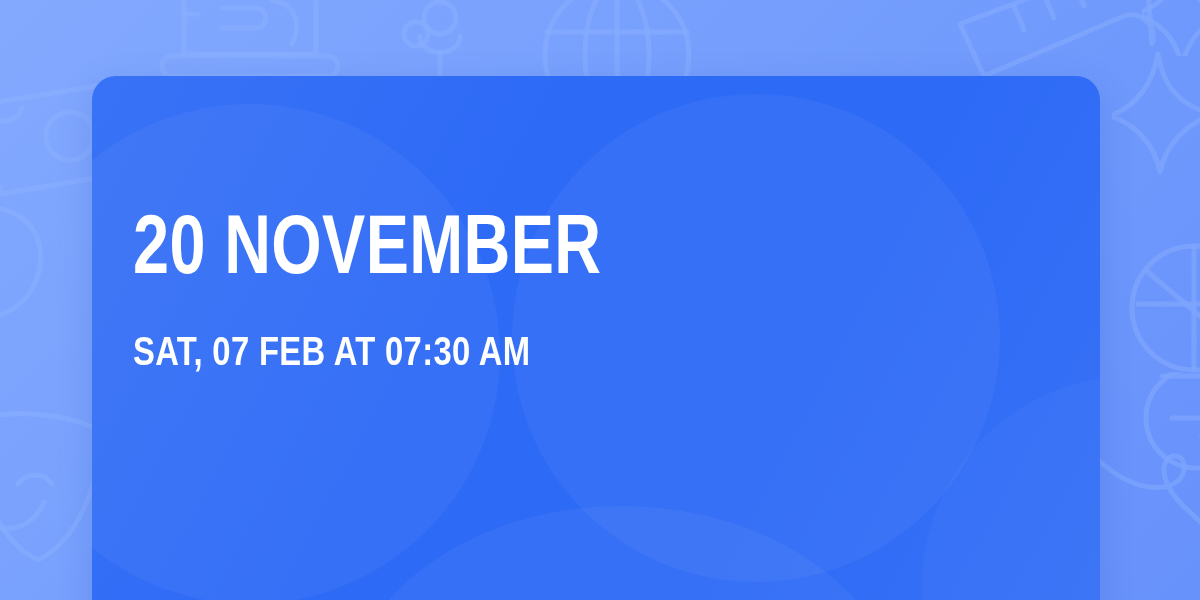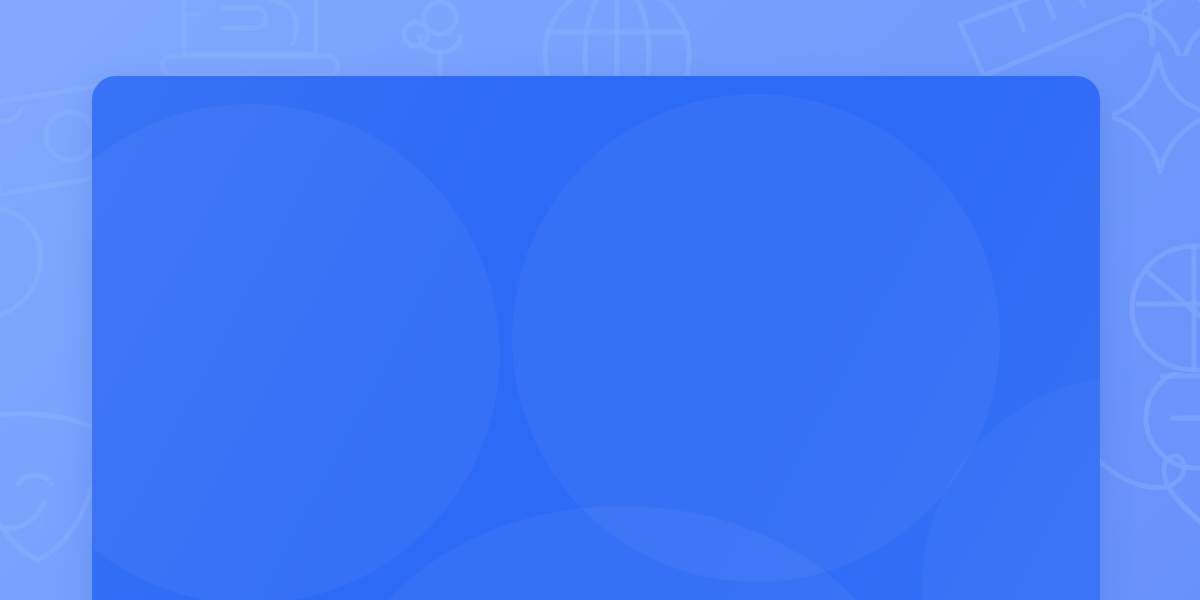--- a/index.html
+++ b/index.html
@@ -229,15 +229,19 @@
 
   <div class="bg-veil"></div>
 
   <div class="card">
     <div class="card-circle circle-left"></div>
     <div class="card-circle circle-main"></div>
     <div class="card-circle circle-bottom"></div>
     <div class="card-circle circle-right-edge"></div>
     <div class="card-sheen"></div>
 
+    <div class="card-text">
+      <h1 class="event-title">20 NOVEMBER</h1>
+      <p class="event-subtitle">SAT, 07 FEB AT 07:30 AM</p>
+    </div>
   </div>
 
 </div>
 
 </body></html>

